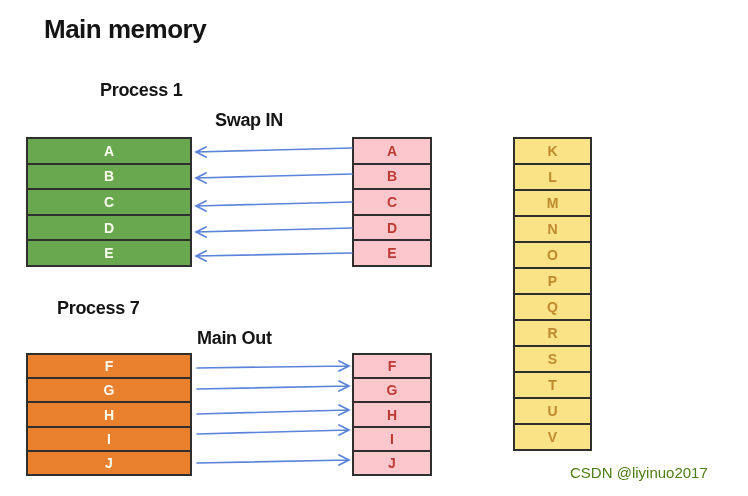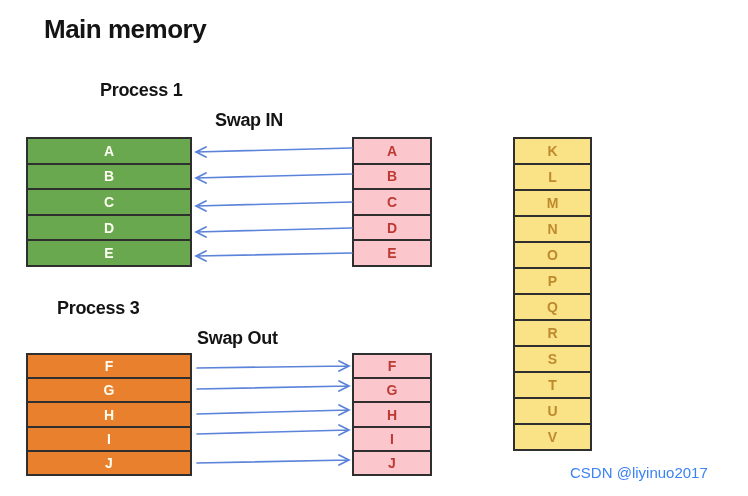--- a/index.html
+++ b/index.html
@@ -38,35 +38,35 @@
   #title-main      { left:30px;  top:14px; }
   #title-secondary { left:360px; top:14px; }
   #label-process1  { left:60px;  top:80px;margin-left:40px; }
   #label-swapin    { left:215px; top:110px; }
   #label-process2  { left:57px;  top:298px; }
   #label-swapout   { left:197px; top:328px; }
 
   #arrow-layer { position:absolute; left:0; top:0; width:748px; height:496px; pointer-events:none; }
 
   .watermark {
-    position:absolute; left:570px; top:464px; color:#3b82f6;
+    position:absolute; left:570px; top:464px; color:#4d7c0f;
     font-size:15px; white-space:nowrap;
   }
 </style>
 </head>
 <body>
 
 <div class="canvas">
 
   <div class="title" id="title-main">Main memory</div>
 
   <div class="section-label" id="label-process1">Process 1</div>
   <div class="section-label" id="label-swapin">Swap IN</div>
-  <div class="section-label" id="label-process2">Process 3</div>
-  <div class="section-label" id="label-swapout">Swap Out</div>
+  <div class="section-label" id="label-process2">Process 7</div>
+  <div class="section-label" id="label-swapout">Main Out</div>
 
   <div class="memcol green" id="green-col">
     <div class="cell">A</div>
     <div class="cell">B</div>
     <div class="cell">C</div>
     <div class="cell">D</div>
     <div class="cell">E</div>
   </div>
 
   <div class="memcol pink" id="pink1-col">

